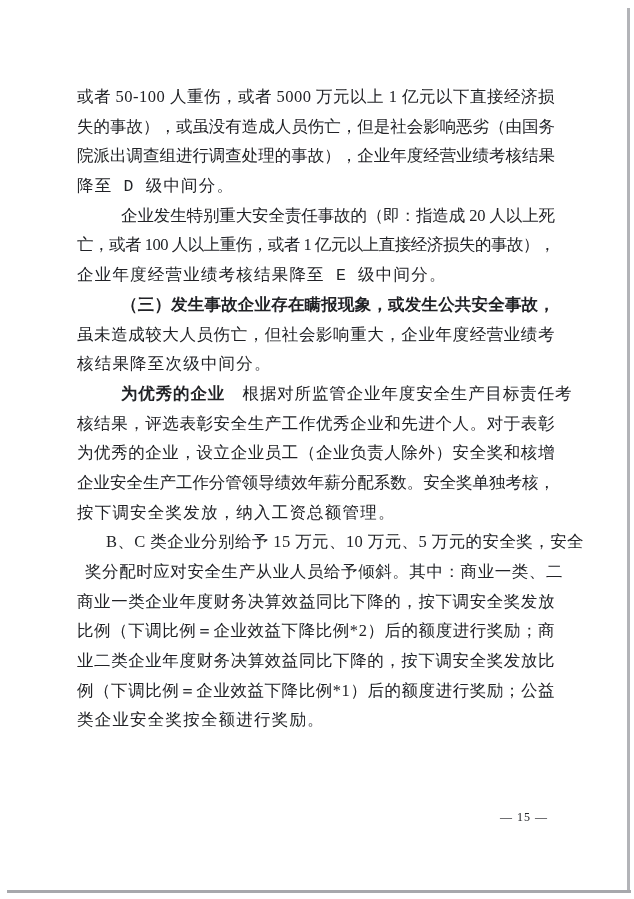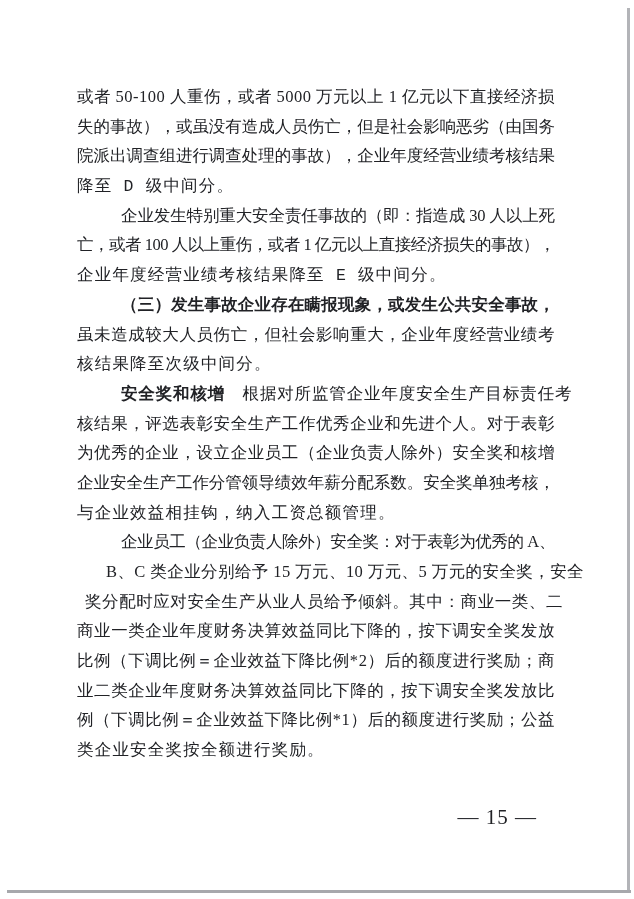--- a/index.html
+++ b/index.html
@@ -39,22 +39,22 @@
   .line.plain .ls {
     letter-spacing: 1.2px;
     font-family: Liberation Mono, monospace;
   }
   .bold {
     font-weight: bold;
   }
   .page-number {
     position: absolute;
     top: 805px;
-    right: 97px;
-    font-size: 21px;
+    right: 86px;
+    font-size: 12px;
     line-height: 24px;
     color: var(--c-text, #1f2024);
     letter-spacing: 1px;
   }
   .edge-right {
     position: absolute;
     left: 627px;
     top: 8px;
     width: 3px;
     height: 885px;
@@ -71,32 +71,31 @@
 </style>
 </head>
 <body>
 
 <div class="page">
   <div class="doc-body">
       <div class="line"><span class="ls" style="letter-spacing: 0.493px;">或者 50-100 人重伤，或者 5000 万元以上 1 亿元以下直接经济损</span></div>
       <div class="line"><span class="ls" style="letter-spacing: -0.017px;">失的事故），或虽没有造成人员伤亡，但是社会影响恶劣（由国务</span></div>
       <div class="line"><span class="ls" style="letter-spacing: -0.017px; margin-top: 37px;">院派出调查组进行调查处理的事故），企业年度经营业绩考核结果</span></div>
       <div class="line plain"><span class="ls">降至 D 级中间分。</span></div>
-      <div class="line" style="padding-left: 44px;"><span class="ls" style="letter-spacing: -0.112px;">企业发生特别重大安全责任事故的（即：指造成 30 人以上死</span></div>
+      <div class="line" style="padding-left: 44px;"><span class="ls" style="letter-spacing: -0.112px;">企业发生特别重大安全责任事故的（即：指造成 20 人以上死</span></div>
       <div class="line"><span class="ls" style="letter-spacing: -0.486px;">亡，或者 100 人以上重伤，或者 1 亿元以上直接经济损失的事故），</span></div>
       <div class="line plain"><span class="ls">企业年度经营业绩考核结果降至 E 级中间分。</span></div>
       <div class="line" style="padding-left: 44px; font-weight: bold;"><span class="ls" style="letter-spacing: 0.192px;">（三）发生事故企业存在瞒报现象，或发生公共安全事故，</span></div>
       <div class="line"><span class="ls" style="letter-spacing: 0.571px;">虽未造成较大人员伤亡，但社会影响重大，企业年度经营业绩考</span></div>
       <div class="line plain"><span class="ls">核结果降至次级中间分。</span></div>
-      <div class="line" style="padding-left: 44px;"><span class="ls" style="letter-spacing: 0.86px;"><span class="bold">安全奖和核增</span>　根据对所监管企业年度安全生产目标责任考</span></div>
+      <div class="line" style="padding-left: 44px;"><span class="ls" style="letter-spacing: 0.86px;"><span class="bold">为优秀的企业</span>　根据对所监管企业年度安全生产目标责任考</span></div>
       <div class="line"><span class="ls" style="letter-spacing: 0.571px;">核结果，评选表彰安全生产工作优秀企业和先进个人。对于表彰</span></div>
       <div class="line"><span class="ls" style="letter-spacing: 0.571px;">为优秀的企业，设立企业员工（企业负责人除外）安全奖和核增</span></div>
       <div class="line"><span class="ls" style="letter-spacing: -0.017px;">企业安全生产工作分管领导绩效年薪分配系数。安全奖单独考核，</span></div>
-      <div class="line plain"><span class="ls">与企业效益相挂钩，纳入工资总额管理。</span></div>
-      <div class="line" style="padding-left: 44px;"><span class="ls" style="letter-spacing: -0.395px;">企业员工（企业负责人除外）安全奖：对于表彰为优秀的 A、</span></div>
+      <div class="line plain"><span class="ls">按下调安全奖发放，纳入工资总额管理。</span></div>
       <div class="line"><span class="ls" style="letter-spacing: 0.417px; margin-left: 29px;">B、C 类企业分别给予 15 万元、10 万元、5 万元的安全奖，安全</span></div>
       <div class="line"><span class="ls" style="letter-spacing: 0.571px; margin-left: 8px;">奖分配时应对安全生产从业人员给予倾斜。其中：商业一类、二</span></div>
       <div class="line"><span class="ls" style="letter-spacing: 0.571px;">商业一类企业年度财务决算效益同比下降的，按下调安全奖发放</span></div>
       <div class="line"><span class="ls" style="letter-spacing: 0.552px;">比例（下调比例＝企业效益下降比例*2）后的额度进行奖励；商</span></div>
       <div class="line"><span class="ls" style="letter-spacing: 0.571px;">业二类企业年度财务决算效益同比下降的，按下调安全奖发放比</span></div>
       <div class="line"><span class="ls" style="letter-spacing: 0.552px;">例（下调比例＝企业效益下降比例*1）后的额度进行奖励；公益</span></div>
       <div class="line plain"><span class="ls">类企业安全奖按全额进行奖励。</span></div>
     </div>
   <div class="page-number">— 15 —</div>
   <div class="edge-right"></div>

